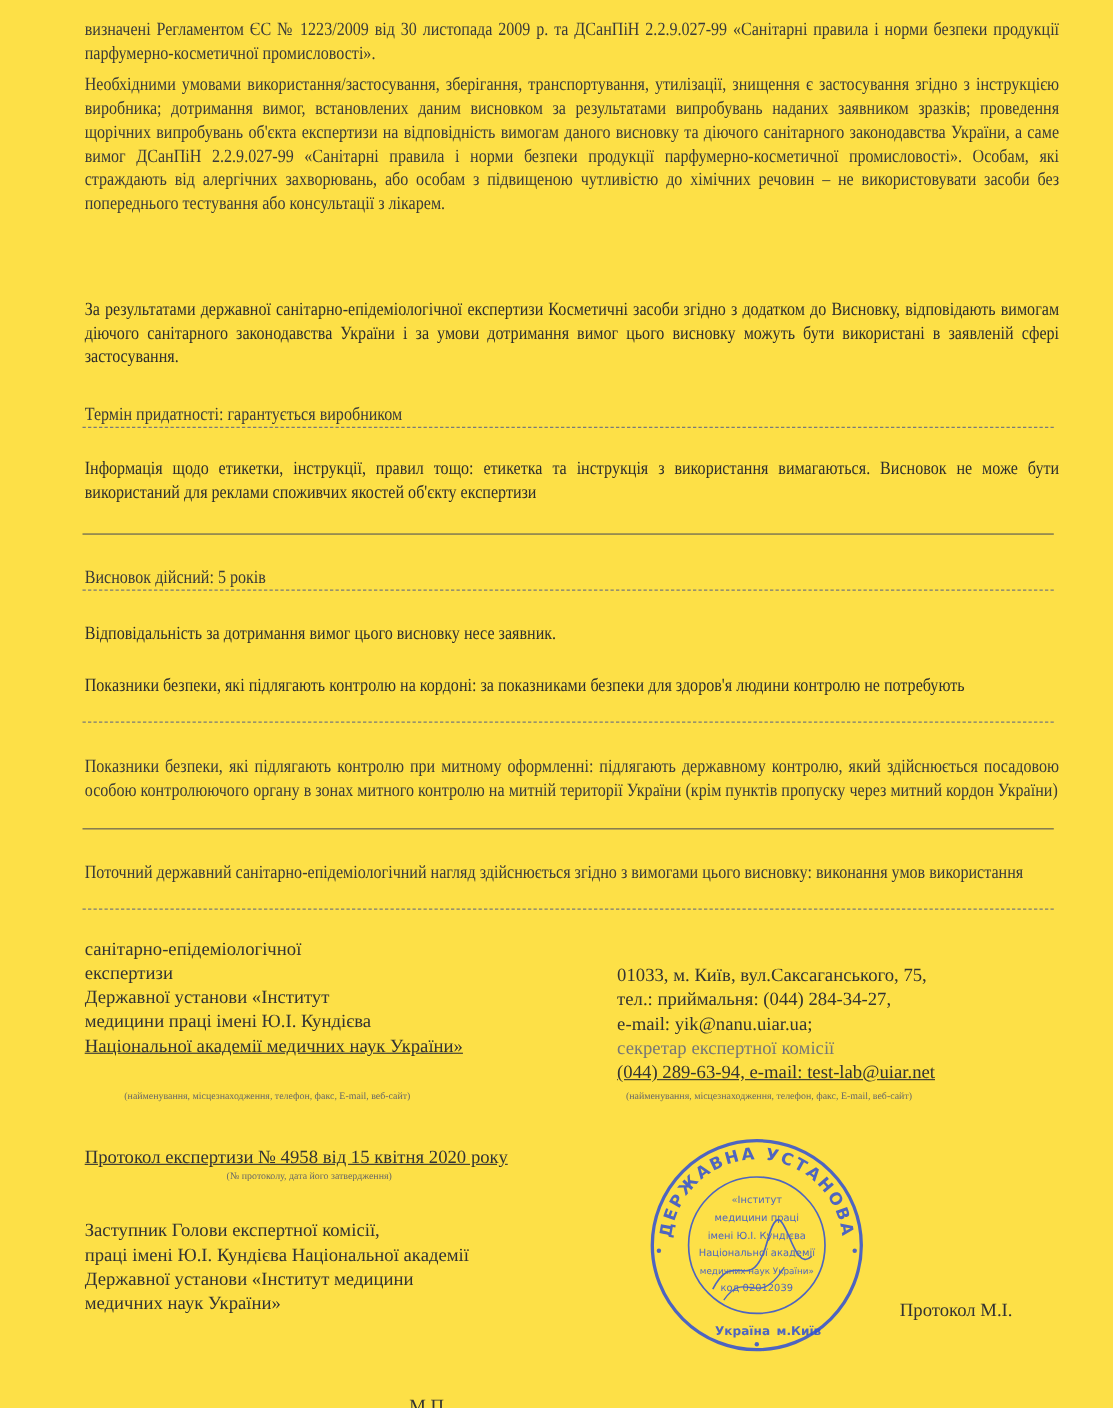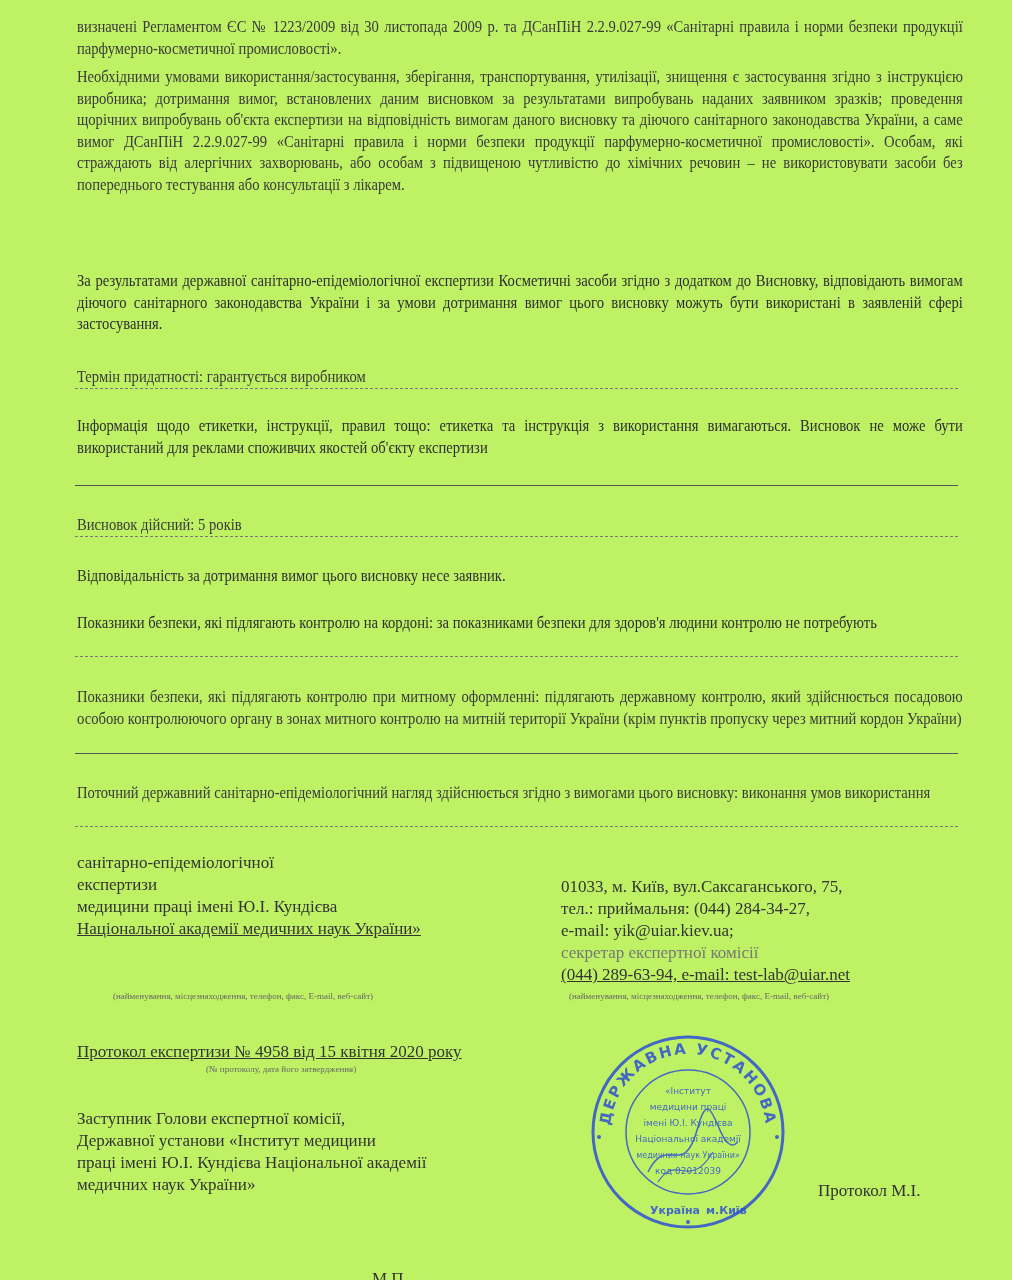--- a/index.html
+++ b/index.html
@@ -1,18 +1,18 @@
 <!DOCTYPE html>
 <html><head>
 <meta charset="utf-8">
 <style>
   html, body { margin: 0; padding: 0; background: #ffffff; }
   body { width: 1012px; height: 1280px; position: relative; overflow: hidden;
          font-family: "Liberation Serif", "DejaVu Serif", serif; color: #2b2b2b; }
-  .page { position: absolute; left: 0; top: 0; width: 1012px; height: 1280px; background: #bef264; }
+  .page { position: absolute; left: 0; top: 0; width: 1012px; height: 1280px; background: #fde047; }
   .narrow { font-family: "Liberation Serif", serif; font-size: 17px; line-height: 21.5px;
             transform: scaleX(0.86); transform-origin: left top; width: 1030px;
             text-align: justify; text-align-last: auto; position: absolute; left: 77px; color: #2e2e2e; }
   .narrow.last-left { text-align-last: left; }
   .faded { color: #3a3a3a; filter: blur(0.35px); }
   .uline { position: absolute; left: 75px; width: 883px; height: 0; border-top: 1.5px solid #555; }
   .dline { position: absolute; left: 75px; width: 883px; height: 0; border-top: 1.5px dashed #7a7a7a; }
   .block { position: absolute; font-family: "Liberation Serif", serif; font-size: 17px; line-height: 22px; color: #333; filter: blur(0.3px); }
   .tiny { font-size: 9px; line-height: 11px; color: #666; font-family: "Liberation Serif", serif; position: absolute; filter: blur(0.4px); padding-left: 36px; }
   .u { text-decoration: underline; }
@@ -45,41 +45,42 @@
 
   <div class="narrow faded last-left" style="top:686px;">Показники безпеки, які підлягають контролю при митному оформленні: підлягають державному контролю, який здійснюється посадовою особою контролюючого органу в зонах митного контролю на митній території України (крім пунктів пропуску через митний кордон України)</div>
   <div class="uline" style="top:753px;"></div>
 
   <div class="narrow faded last-left" style="top:782px;">Поточний державний санітарно-епідеміологічний нагляд здійснюється згідно з вимогами цього висновку: виконання умов використання</div>
   <div class="dline" style="top:826px;"></div>
 
   <div class="block" style="left:77px; top:852px; width:440px;">
     <div>санітарно-епідеміологічної</div>
     <div>експертизи</div>
+    <div>Державної установи «Інститут</div>
     <div>медицини праці імені Ю.І. Кундієва</div>
     <div class="u">Національної академії медичних наук України»</div>
   </div>
   <div class="tiny" style="left:77px; top:991px;">(найменування, місцезнаходження, телефон, факс, E-mail, веб-сайт)</div>
 
   <div class="block" style="left:533px; top:876px; width:440px;margin-left:28px;">
     <div>01033, м. Київ, вул.Саксаганського, 75,</div>
     <div>тел.: приймальня: (044) 284-34-27,</div>
-    <div>e-mail: yik@uiar.kiev.ua;</div>
+    <div>e-mail: yik@nanu.uiar.ua;</div>
     <div style="color:#777;">секретар експертної комісії</div>
     <div class="u">(044) 289-63-94, e-mail: test-lab@uiar.net</div>
   </div>
   <div class="tiny" style="left:533px; top:991px;">(найменування, місцезнаходження, телефон, факс, E-mail, веб-сайт)</div>
 
   <div class="block u" style="left:77px; top:1041px;">Протокол експертизи № 4958 від 15 квітня 2020 року</div>
   <div class="tiny" style="left:170px; top:1064px;">(№ протоколу, дата його затвердження)</div>
 
   <div class="block" style="left:77px; top:1108px; width:480px;">
     <div>Заступник Голови експертної комісії,</div>
+    <div>праці імені Ю.І. Кундієва Національної академії</div>
     <div>Державної установи «Інститут медицини</div>
-    <div>праці імені Ю.І. Кундієва Національної академії</div>
     <div>медичних наук України»</div>
   </div>
   <div class="block" style="left:372px; top:1268px;">М.П.</div>
   <div class="block" style="left:818px; top:1180px;">Протокол М.І.</div>
 
   <svg class="stamp" viewBox="0 0 200 200">
     <defs>
       <path id="arcTop" d="M 22 100 A 78 78 0 0 1 178 100"></path>
       <path id="arcBot" d="M 30 118 A 72 72 0 0 0 170 118"></path>
     </defs>

